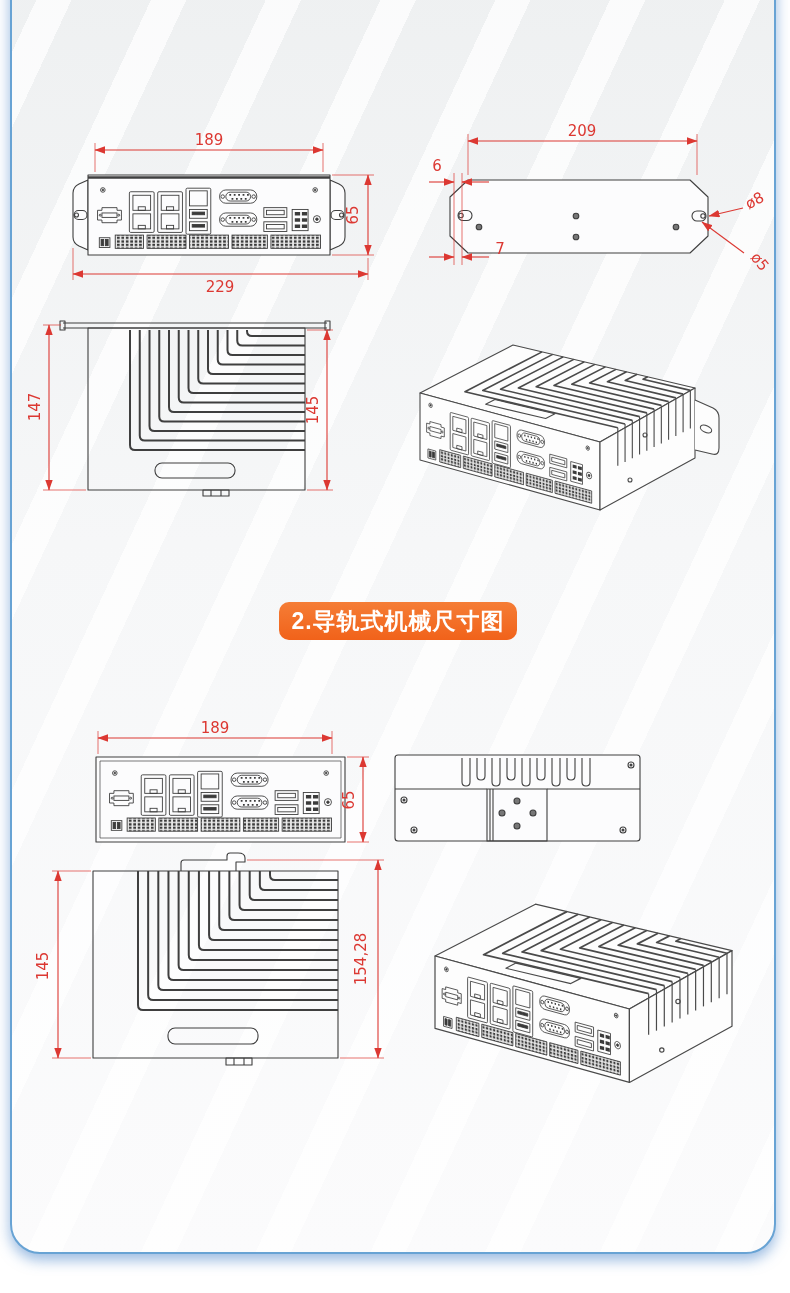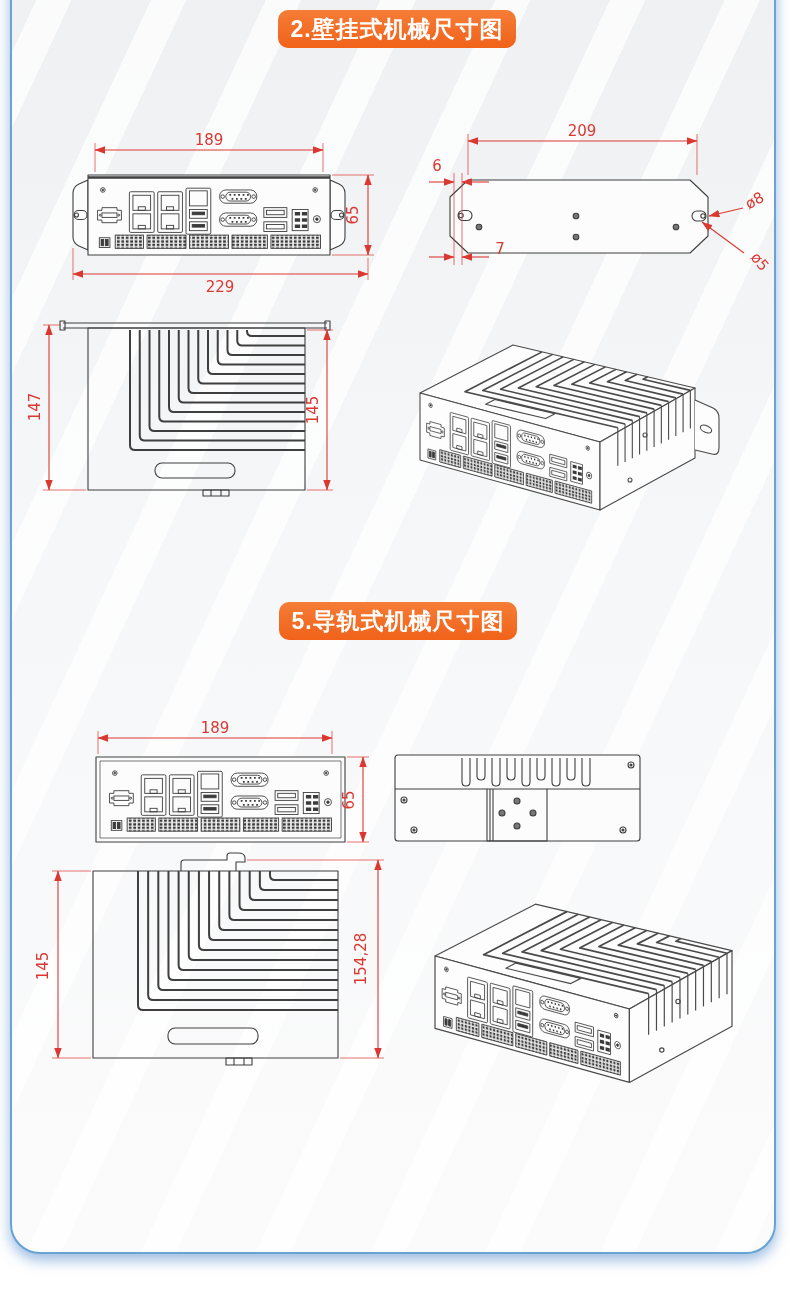--- a/index.html
+++ b/index.html
@@ -90,23 +90,20 @@
           <rect x="24" y="59" width="32" height="15" fill="url(#tpin)"></rect>
           <rect x="60" y="59" width="44" height="15" fill="url(#tpin)"></rect>
           <rect x="108" y="59" width="44" height="15" fill="url(#tpin)"></rect>
           <rect x="156" y="59" width="40" height="15" fill="url(#tpin)"></rect>
           <rect x="200" y="59" width="56" height="15" fill="url(#tpin)"></rect>
         </g>
       </symbol>
     </defs>
   </svg>
 
-  <div class="banner" style="left:278px;top:10px;">
-    <span>2.壁挂式机械尺寸图</span>
-  </div>
 
   <svg style="left:48px;top:128px;" width="340" height="168">
     <g class="ln">
       <path class="fill" d="M40,52 L31,56 Q25,59 25,65 L25,109 Q25,115 31,118 L40,122 Z"></path>
       <path class="fill" d="M282,52 L291,56 Q297,59 297,65 L297,109 Q297,115 291,118 L282,122 Z"></path>
       <rect class="fill" x="40" y="47" width="242" height="80"></rect>
       <line x1="40" y1="49.5" x2="282" y2="49.5" stroke-width="2.4"></line>
       <rect x="26" y="82.5" width="13" height="9" rx="4.5"></rect>
         <circle cx="28.5" cy="87" r="2"></circle>
       <rect x="283" y="82.5" width="13" height="9" rx="4.5"></rect>
@@ -246,21 +243,21 @@
         <polygon points="99.94000000000001,69.51 160,83.7 150.7,88.5 90.64,74.31" fill="none"></polygon>
         <use href="#port-cluster" width="260" height="76" transform="translate(29,67) matrix(1,0.272,0,1,0,0) scale(0.655,0.82)"></use>
         <circle cx="250" cy="105" r="2" fill="none"></circle>
         <circle cx="235" cy="150" r="2" fill="none"></circle>
         <path d="M300,70 L318,78 Q324,81 324,88 L324,118 Q324,126 317,124 L300,120"></path>
         <ellipse cx="311" cy="99" rx="6" ry="3.4" transform="rotate(24 311 99)" fill="none"></ellipse>
       </g>
     </svg>
 
   <div class="banner" style="left:279px;top:602px;">
-    <span>5.导轨式机械尺寸图</span>
+    <span>2.导轨式机械尺寸图</span>
   </div>
 
   <svg style="left:82px;top:702px;" width="305" height="155">
     <g class="ln">
       <rect class="fill" x="14" y="55" width="249" height="85"></rect>
       <rect x="18" y="59" width="241" height="77" stroke-width=".7"></rect>
     </g>
     <use href="#port-cluster" x="24" y="61" width="229" height="73"></use>
     <g class="dim">
       <line class="ext" x1="16" y1="52" x2="16" y2="29"></line>

